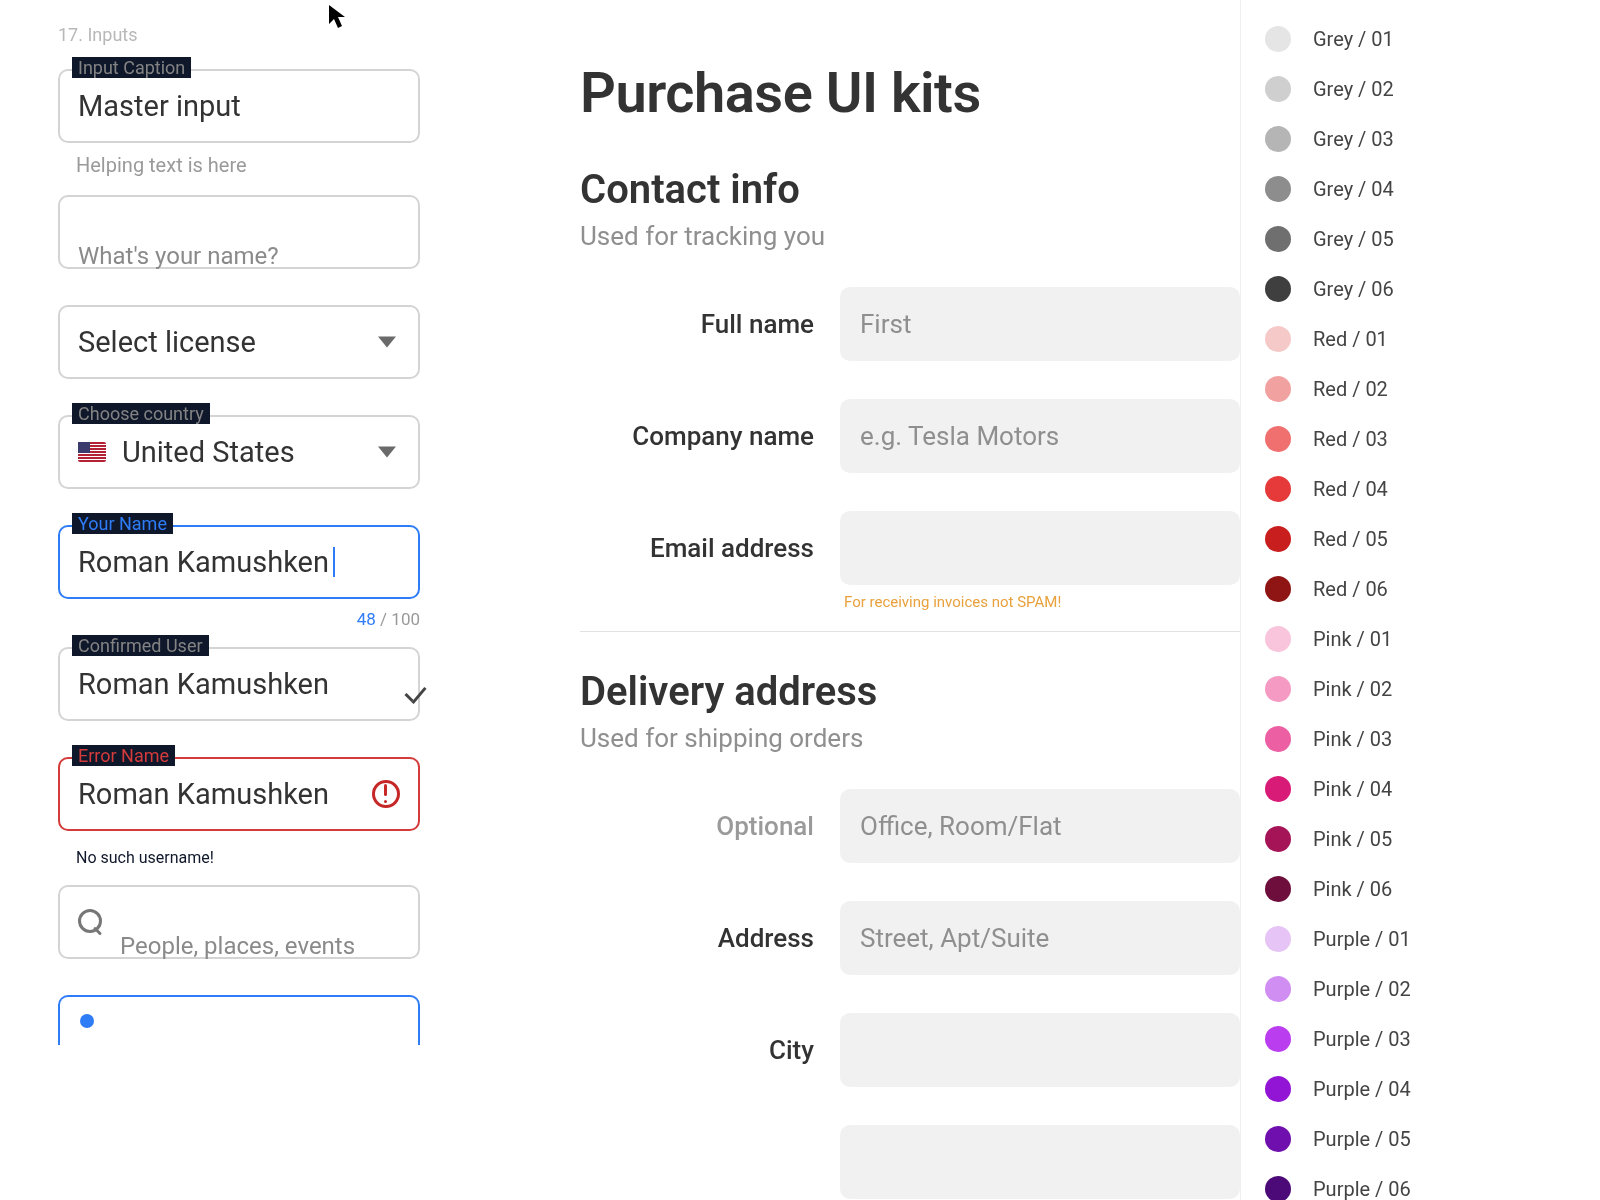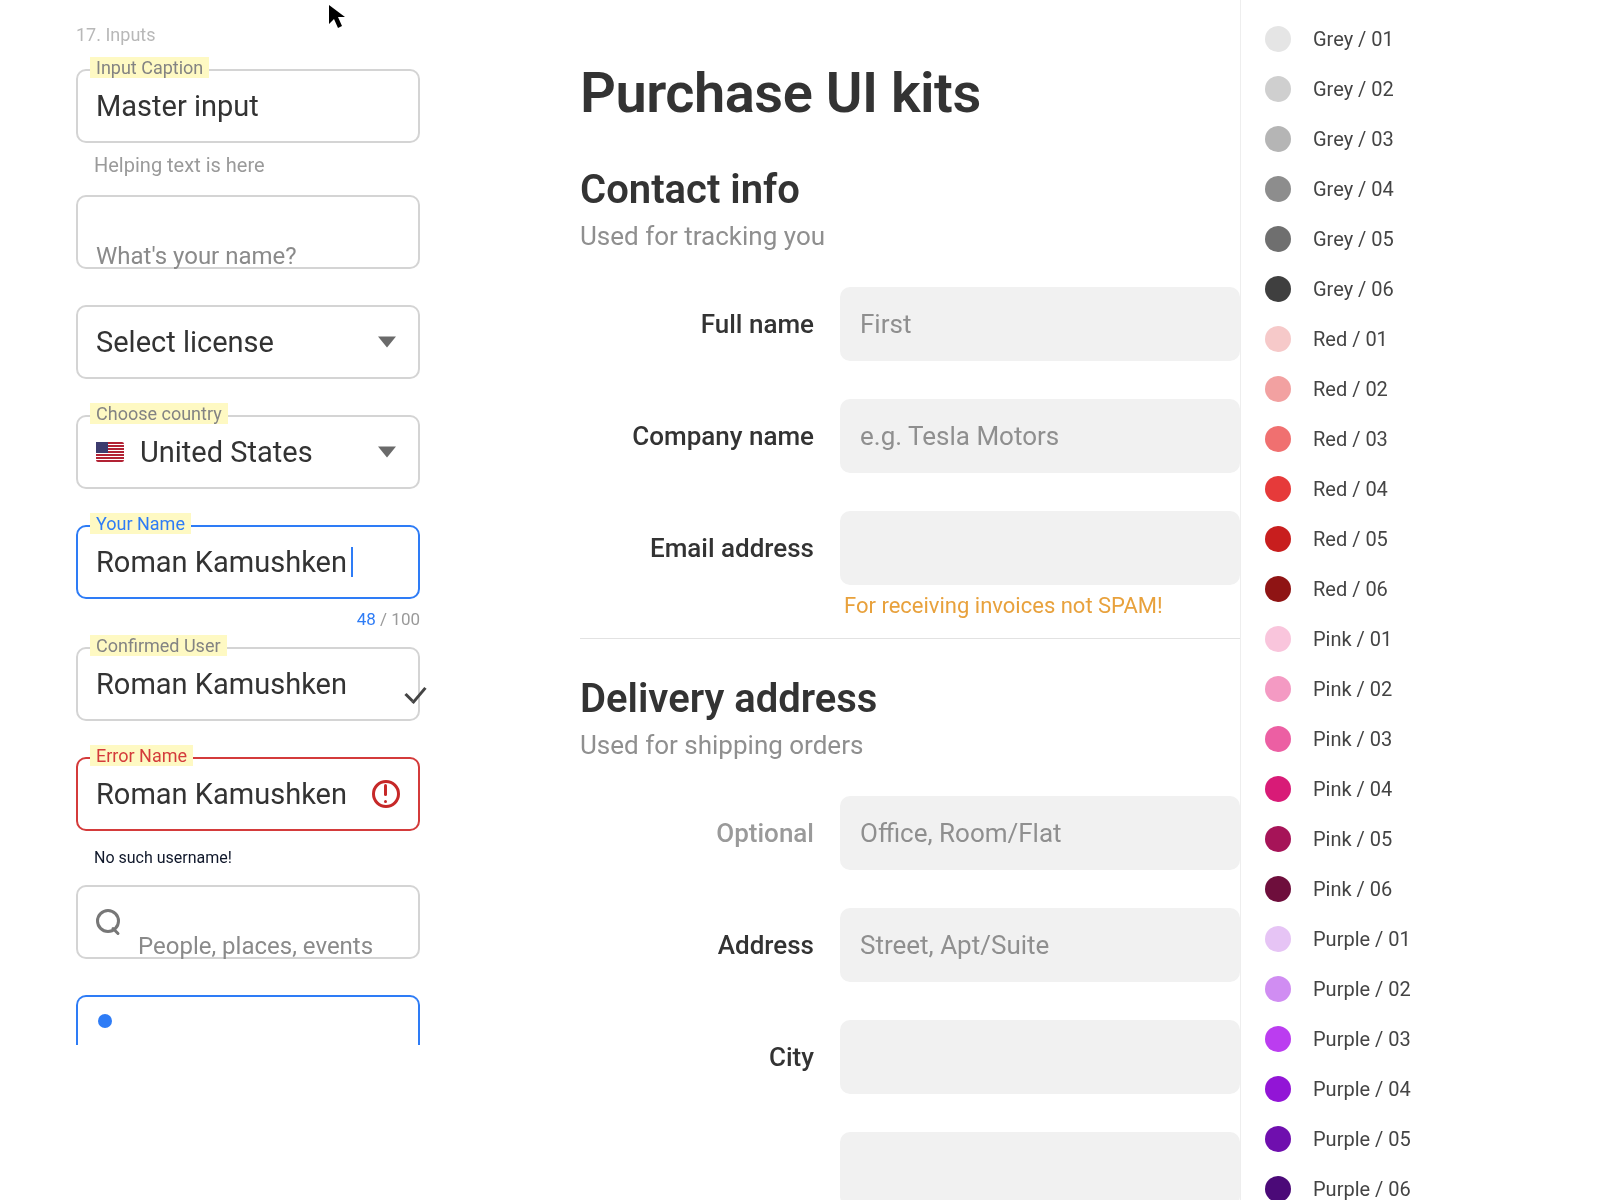--- a/index.html
+++ b/index.html
@@ -9,21 +9,21 @@
     font-family: -apple-system, BlinkMacSystemFont, "Segoe UI", Roboto, sans-serif;
     background: #fff;
     color: #2b2b2b;
     overflow: hidden;
     position: relative;
   }
   .layout { display: flex; height: 100%; }
   
   .col-left {
     width: 480px;
-    padding: 24px 60px 0 76px;
+    padding: 24px 60px 0 58px;
   }
   .page-index {
     font-size: 18px;
     color: #b8b8b8;
     margin-bottom: 24px;
     font-weight: 400;
   }
   .inputwrap { position: relative; margin-bottom: 36px; }
   .inputwrap.tight { margin-bottom: 18px; }
   .field {
@@ -43,21 +43,21 @@
     border: none; outline: none; width: 100%;
     font-size: 24px; color: #333; background: transparent;
     font-family: inherit;
     margin-top: 47px;
   }
   .field input::placeholder { color: #8a8a8a; }
   .float-label {
     position: absolute;
     top: -12px;
     left: 14px;
-    background: #fef9c3;
+    background: #0f172a;
     padding: 0 6px;
     font-size: 18px;
     color: #838383;
     z-index: 2;
   }
   .helper {
     font-size: 20px;
     color: #9a9a9a;
     margin-top: 10px;
     padding-left: 18px;
@@ -112,21 +112,21 @@
   .formrow{ display:flex; align-items:center; margin-bottom:38px; }
   .formrow .lbl{ width:260px; text-align:right; font-size:26px; color:#333; font-weight:500; padding-right:26px;}
   .formrow .lbl.muted{ color:#9a9a9a; }
   .formrow .ctl{
     flex:1; height:74px; background:#f1f1f1; border-radius:10px;
     display:flex; align-items:center; padding:0 20px; font-size:26px;
     color:#8f8f8f;
   }
   .hintrow{ display:flex; margin-top:-30px; margin-bottom:20px;}
   .hintrow .sp{ width:260px; }
-  .hintrow .txt{ font-size:22px; color:#e8a13c; padding-left:4px;}
+  .hintrow .txt{ font-size:15px; color:#e8a13c; padding-left:4px;}
   .divider{ height:1px; background:#e2e2e2; margin: 8px 0 36px 0;}
   
   .col-right {
     width:360px;
     border-left:1px solid #eee;
     padding:14px 0 0 24px;
   }
   .swatchrow {
     display:flex; align-items:center; height:50px;
   }

